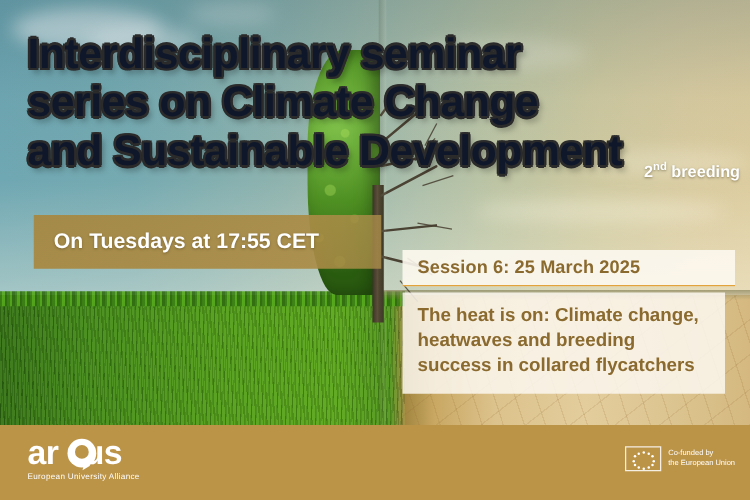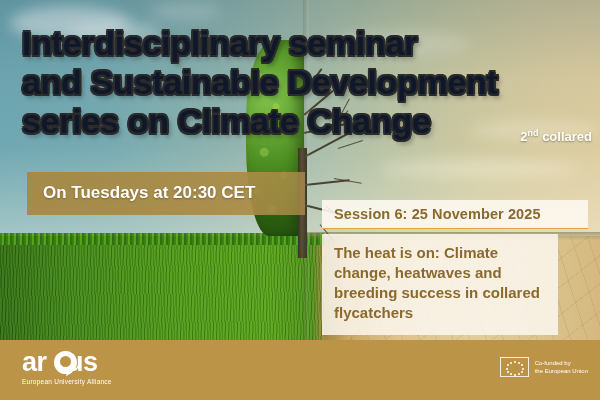--- a/index.html
+++ b/index.html
@@ -257,21 +257,21 @@
     border-bottom: 1.5px solid #E2A23C;
     color: #8A6A2E;
     font-size: 14.5px;
     font-weight: bold;
     letter-spacing: .1px;
   }
   .session-body {
     position: absolute;
     left: 322px;
     top: 234px;
-    width: 236px;
+    width: 258px;
     padding: 9px 10px 12px 12px;
     box-sizing: border-box;
     background: rgba(252,247,239,0.86);
     color: #8A6A2E;
     font-size: 15px;
     font-weight: bold;
     line-height: 20px;
   }
 
   
@@ -397,31 +397,31 @@
       <div class="twig" style="left:80px; top:178px; width:24px; transform:rotate(34deg);"></div>
       <div class="twig" style="left:94px; top:88px;  width:20px; transform:rotate(-62deg);"></div>
       <div class="twig" style="left:74px; top:196px; width:22px; transform:rotate(50deg);"></div>
     </div>
 
     <div class="seam"></div>
   </div>
 
   <div class="title-block">
     <div class="title-line">Interdisciplinary seminar</div>
+    <div class="title-line">series on Climate Change</div>
     <div class="title-line">and Sustainable Development</div>
-    <div class="title-line">series on Climate Change</div>
   </div>
 
-  <div class="edition"><span>2</span><sup>nd</sup> <span>collared</span></div>
+  <div class="edition"><span>2</span><sup>nd</sup> <span>breeding</span></div>
 
   <div class="info-box">
-    <div class="info-line1">On Tuesdays at 20:30 CET</div>
+    <div class="info-line1">On Tuesdays at 17:55 CET</div>
   </div>
 
-  <div class="session-head">Session 6: 25 November 2025</div>
+  <div class="session-head">Session 6: 25 March 2025</div>
   <div class="session-body">The heat is on: Climate change, heatwaves and breeding success in collared flycatchers</div>
 
   <div class="footer">
     <div class="arqus">
       <div class="arqus-word">
         <span>ar</span><span style="visibility:hidden">Q</span><span>us</span>
         <span class="arqus-q"></span>
       </div>
       <div class="arqus-tag">European University Alliance</div>
     </div>

